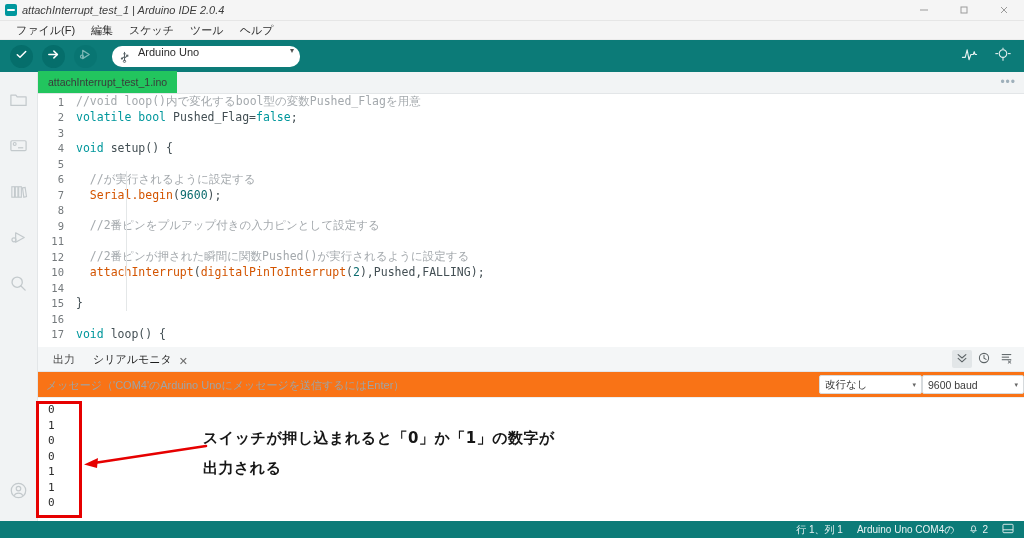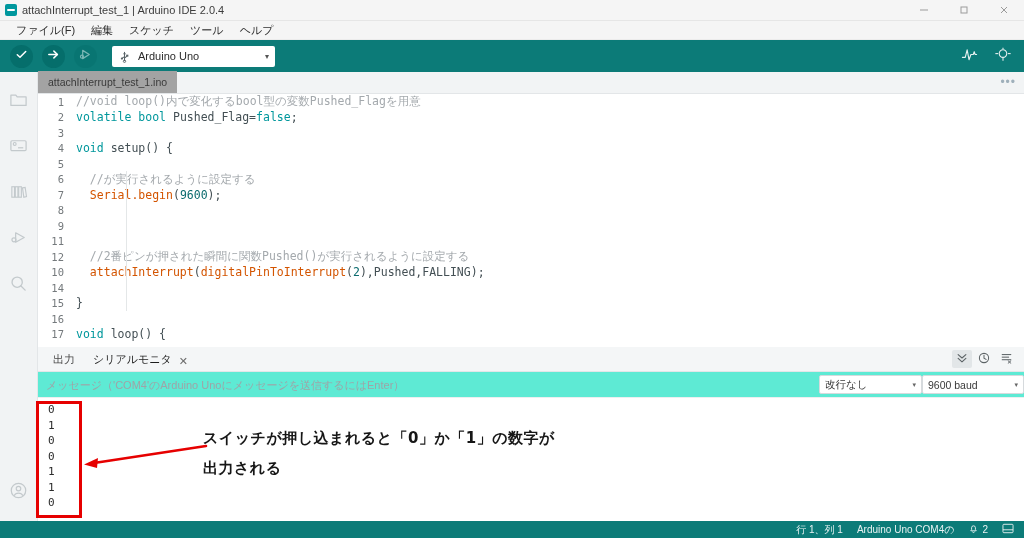--- a/index.html
+++ b/index.html
@@ -7,21 +7,21 @@
     width: 1024px; height: 538px;
     font-family: "Liberation Sans", "DejaVu Sans", sans-serif;
     background: #ffffff; overflow: hidden;
   }
   #app { position: relative; width: 1024px; height: 538px; background: #fff; }
 
   
   .titlebar {
     position: absolute; left: 0; top: 0; width: 1024px; height: 21px;
     background: #f5f5f5; border-bottom: 1px solid #e6e6e6;
-    display: flex; align-items: center;
+    display: flex; align-items: center; font-style: italic;
   }
   .tb-appicon {
     width: 12px; height: 12px; margin-left: 5px; margin-right: 5px;
     background: #00979d; border-radius: 2px; position: relative; flex: none;
   }
   .tb-appicon::before {
     content: ""; position: absolute; left: 2px; top: 5px;
     width: 8px; height: 2px; background: #fff; border-radius: 1px;
   }
   .tb-title { font-size: 11px; color: #3c3c3c; white-space: nowrap; }
@@ -45,22 +45,22 @@
     position: absolute; left: 0; top: 40px; width: 1024px; height: 32px;
     background: #0c7b78; display: flex; align-items: center;
   }
   .tool-round {
     width: 23px; height: 23px; border-radius: 50%; background: #056e6b;
     margin-left: 9px; display: flex; align-items: center; justify-content: center; flex: none;
   }
   .tool-round.first { margin-left: 10px; }
   .tool-round.dim { opacity: .45; }
   .board-select {
-    margin-left: 15px; width: 163px; height: 21px; background: #fff; border-radius: 2px;
-    display: flex; align-items: center; padding: 0 6px; flex: none;
+    margin-left: 15px; width: 188px; height: 21px; background: #fff; border-radius: 10px;
+    display: flex; padding: 0 6px; flex: none;
   }
   .board-usb { width: 13px; margin-right: 7px; display: flex; align-items: center; justify-content: center; }
   .board-label { font-size: 11px; color: #2c2c2c; flex: 1; white-space: nowrap; }
   .board-caret { color: #555; font-size: 8px; }
   .tool-right { margin-left: auto; display: flex; align-items: center; padding-right: 12px; gap: 16px; }
 
   
   .activitybar {
     position: absolute; left: 0; top: 72px; width: 38px; height: 449px;
     background: #f1f3f4; border-right: 1px solid #e3e6e8;
@@ -73,21 +73,21 @@
   .act-icon.top { margin-top: 6px; }
   .act-spacer { flex: 1; }
 
   
   .editor-wrap { position: absolute; left: 38px; top: 72px; width: 986px; height: 275px; background: #fff; }
   .tabstrip {
     position: relative; width: 986px; height: 22px; background: #f2f4f5;
     border-bottom: 1px solid #e3e6e8; display: flex; align-items: flex-end;
   }
   .tab {
-    height: 22px; padding: 0 10px; background: #a3a3a3; display: flex; align-items: center;
+    height: 22px; padding: 0 10px; background: #22c55e; display: flex; align-items: center;
     font-size: 10.5px; color: #3a3a3a; white-space: nowrap;
   }
   .tab-more {
     position: absolute; right: 8px; top: 4px; color: #9fb0bb; font-size: 12px;
     letter-spacing: 1px; line-height: 12px;
   }
   .code-area {
     position: relative; width: 986px; height: 253px; background: #fff;
     font-family: "DejaVu Sans Mono", "Liberation Mono", monospace;
     font-size: 11.5px; overflow: hidden;
@@ -118,21 +118,21 @@
   .ptab.active { color: #1d1d1d; }
   .ptab-close { margin-left: 7px; color: #6b6b6b; font-size: 11px; line-height: 1; }
   .ptab-actions { margin-left: auto; display: flex; align-items: center; gap: 2px; padding-right: 8px; }
   .pact {
     width: 20px; height: 18px; display: flex; align-items: center; justify-content: center;
     color: #5c6366; border-radius: 2px;
   }
   .pact.on { background: #e2e6e8; }
 
   .msgrow {
-    position: relative; width: 986px; height: 26px; background: #5eead4;
+    position: relative; width: 986px; height: 26px; background: #f97316;
     border-bottom: 1px solid #eceff0; display: flex; align-items: center;
   }
   .msg-input {
     margin-left: 8px; flex: 1; height: 20px; border: none; outline: none;
     font-size: 11px; color: #3a3a3a; background: transparent;
     font-family: "Liberation Sans", sans-serif;
   }
   .msg-input::placeholder { color: #9ea4a7; }
   .sel {
     height: 19px; border: 1px solid #d6dadd; border-radius: 2px; background: #fff;
@@ -357,20 +357,21 @@
           <div class="code-line">
             <div class="ln">7</div>
             <div class="code-txt"><span class="c-pun">  </span><span class="c-fn">Serial.begin</span><span class="c-pun">(</span><span class="c-num">9600</span><span class="c-pun">);</span></div>
           </div>
           <div class="code-line">
             <div class="ln">8</div>
             <div class="code-txt"></div>
           </div>
           <div class="code-line">
             <div class="ln">9</div>
+            <div class="code-txt"><span class="c-comment">  //2番ピンをプルアップ付きの入力ピンとして設定する</span></div>
           </div>
           <div class="code-line">
             <div class="ln">11</div>
             <div class="code-txt"></div>
           </div>
           <div class="code-line">
             <div class="ln">12</div>
             <div class="code-txt"><span class="c-comment">  //2番ピンが押された瞬間に関数Pushed()が実行されるように設定する</span></div>
           </div>
           <div class="code-line">

